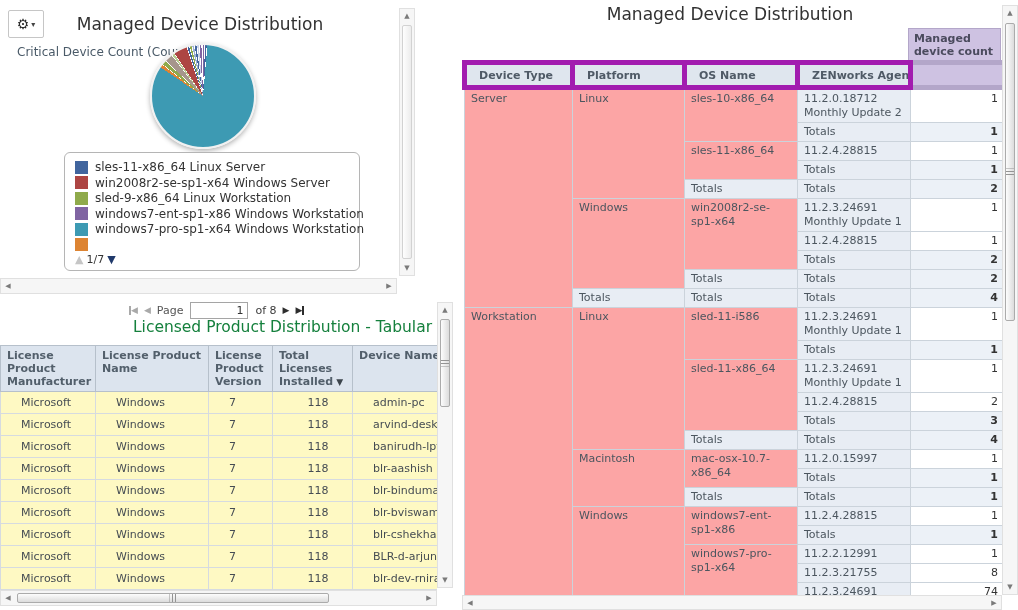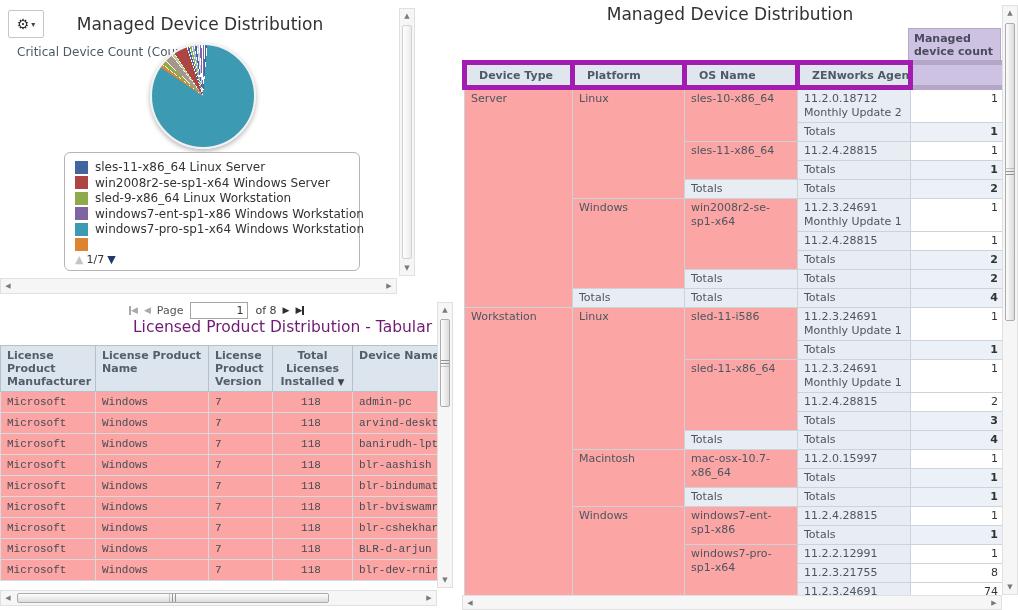--- a/index.html
+++ b/index.html
@@ -2,21 +2,21 @@
 <html><head>
 <meta charset="utf-8">
 <style>
   html,body{margin:0;padding:0;background:#fff;}
   body{font-family:"DejaVu Sans","Liberation Sans",sans-serif;color:#333;}
   #app{position:relative;width:1018px;height:610px;overflow:hidden;background:#fff;}
   .abs{position:absolute;}
 
   
   .big-title{font-size:17px;color:#323232;text-align:center;white-space:nowrap;}
-  .mid-title{font-size:15.5px;color:#701a75;text-align:center;white-space:nowrap;}
+  .mid-title{font-size:15.5px;color:#15803d;text-align:center;white-space:nowrap;}
 
   
   .gear-btn{left:8px;top:10px;width:34px;height:26px;border:1px solid #c6c6c6;border-radius:2px;
     background:#fff;display:flex;align-items:center;justify-content:center;cursor:pointer;}
   .gear-glyph{font-size:14px;color:#2b2b2b;line-height:1;}
   .gear-caret{font-size:8px;color:#444;margin-left:2px;}
 
   
   .series-label{font-size:12px;color:#4a5a68;white-space:nowrap;}
   .pie{border-radius:50%;border:2px solid #f1f1f1;box-shadow:0 2px 5px rgba(0,0,0,.3);}
@@ -50,23 +50,23 @@
   .pg-dis{color:#a9a9a9;}
   .pg-en{color:#2d2d2d;}
   .page-input{width:48px;height:15px;border:1px solid #a5a5a5;font-size:11px;text-align:right;
     padding:0 4px;font-family:inherit;color:#333;margin:0 4px;}
 
   
   .lic-wrap{overflow:hidden;}
   table.lic{border-collapse:collapse;table-layout:fixed;width:502px;}
   table.lic th{background:#dce4ee;color:#525f6b;font-size:11px;font-weight:bold;text-align:left;
     padding:3px 6px;border:1px solid #b6c0cb;vertical-align:top;}
-  table.lic th.num{text-align:center;}
-  table.lic td{font-size:11px;color:#454c53;padding:4px 6px;border:1px solid #d6dbe0;
-    background:#fca5a5;white-space:nowrap;overflow:hidden;font-family:Liberation Mono, monospace;}
+  table.lic th.num{text-align:left;}
+  table.lic td{font-size:11px;color:#454c53;padding:4px 20px;border:1px solid #d6dbe0;
+    background:#fef9c3;white-space:nowrap;overflow:hidden;}
   table.lic td.num{text-align:center;padding-right:9px;}
   .sort{font-size:9px;color:#3c444c;}
 
   
   table.dev{border-collapse:collapse;table-layout:fixed;width:540px;}
   table.dev th{background:#dfe6ee;color:#4f5a66;font-size:11px;font-weight:bold;text-align:left;
     padding:2px 12px;border:5px solid #a21caf;height:16px;white-space:nowrap;overflow:hidden;}
   table.dev th.th-count{background:#cec2e2;border-color:#b3a6c9;}
   table.dev td{font-size:11px;padding:2px 6px;border:1px solid #cbd3db;vertical-align:top;
     line-height:14px;overflow-wrap:break-word;}

